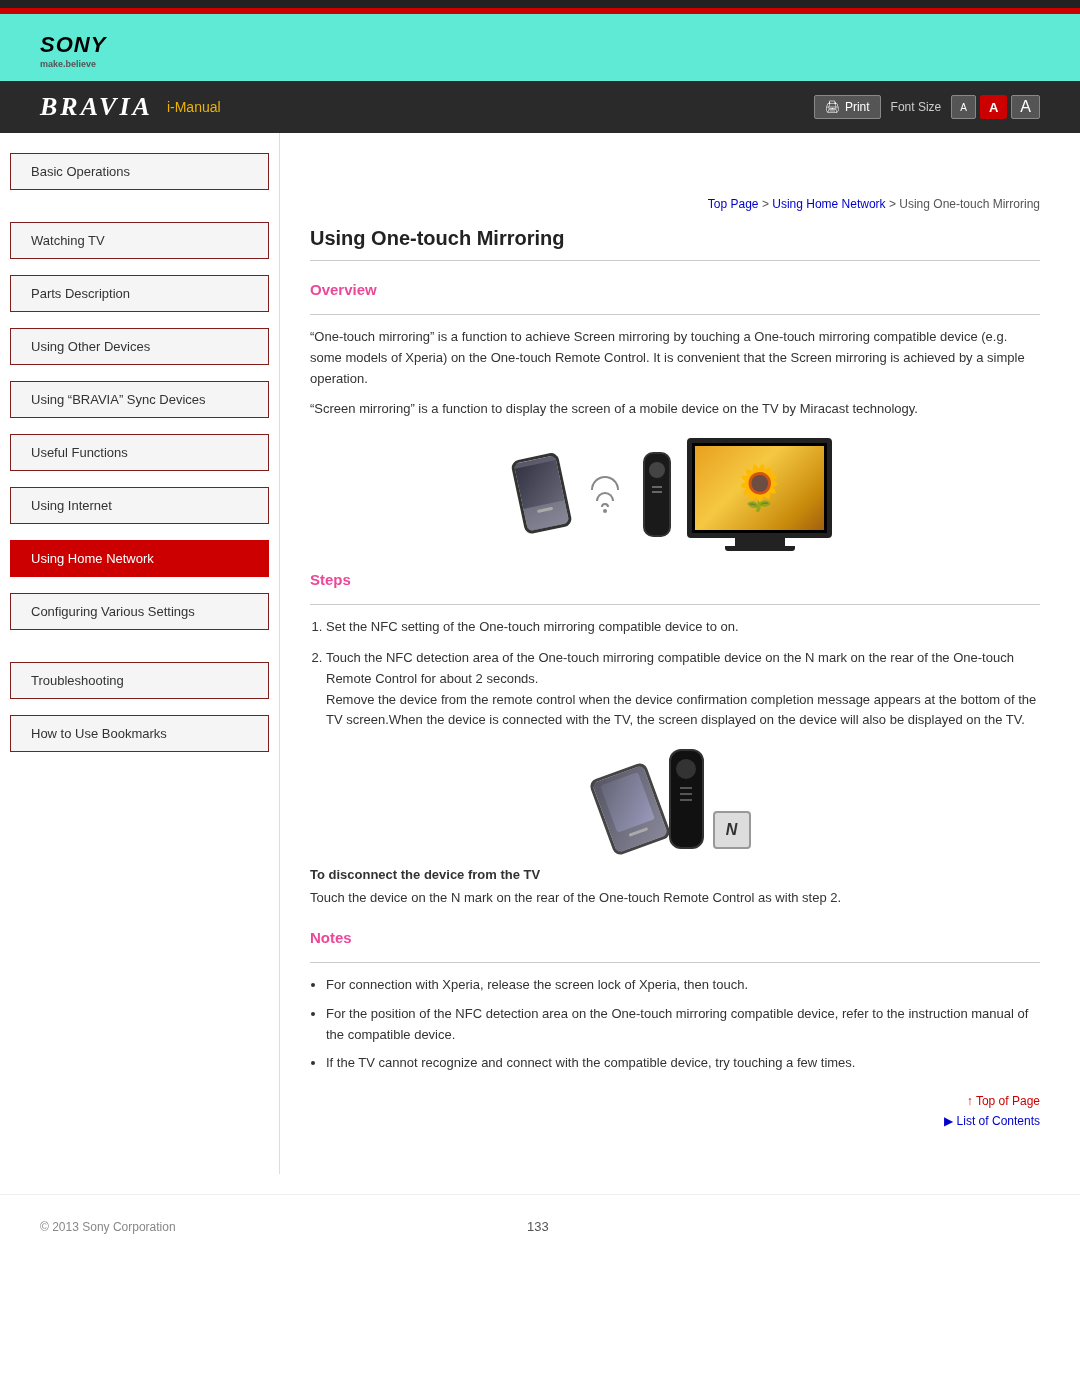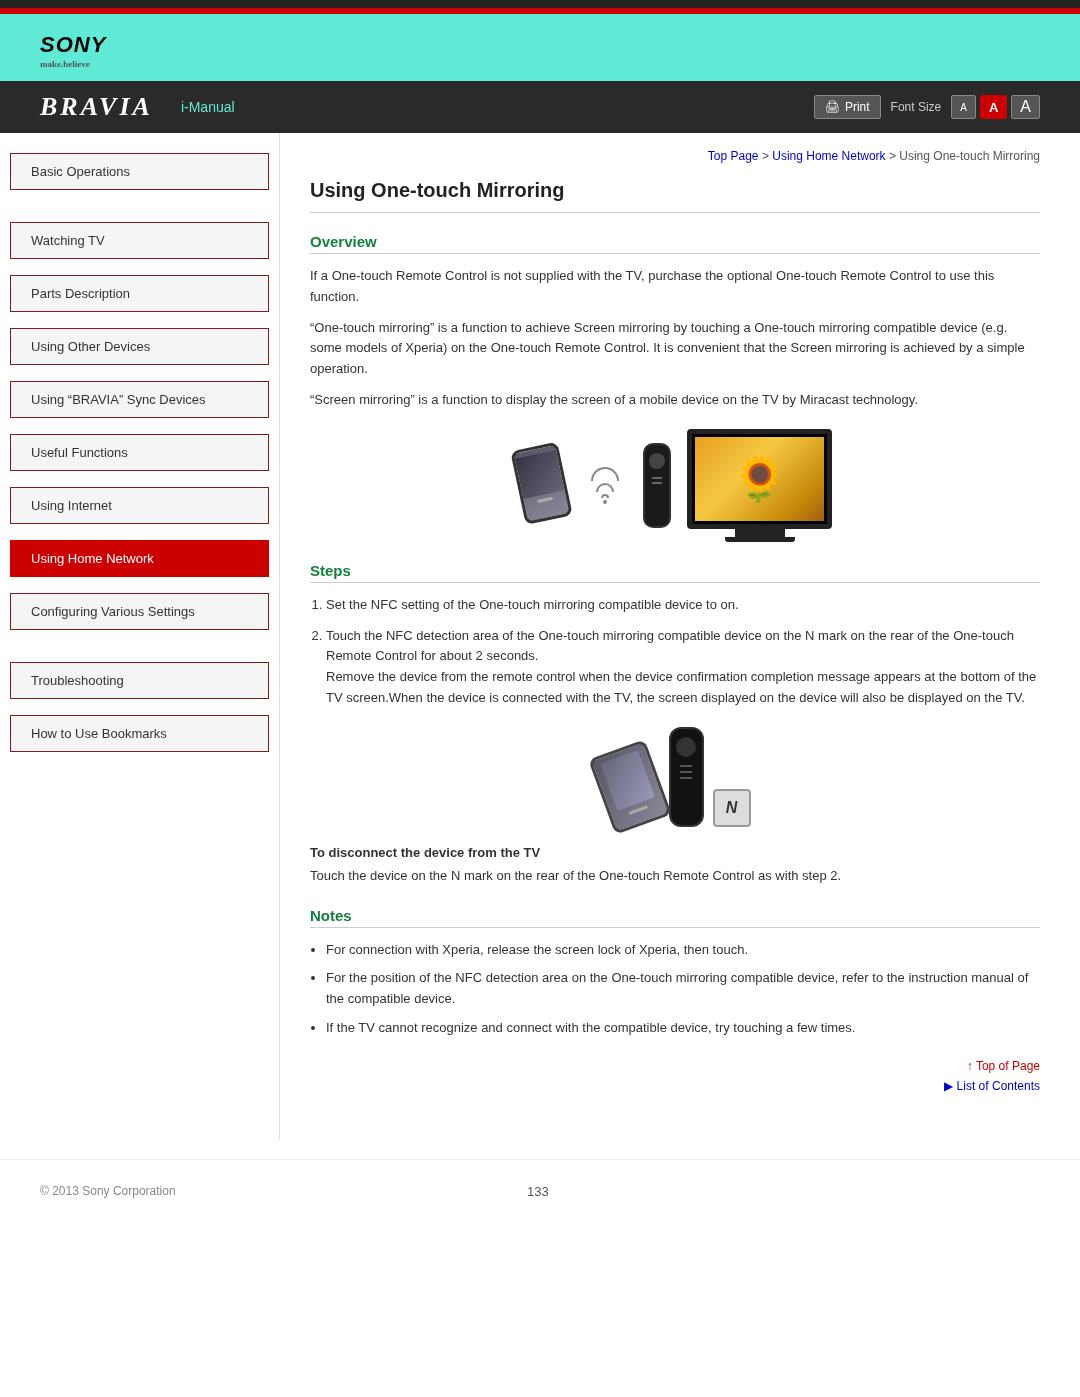--- a/index.html
+++ b/index.html
@@ -5,49 +5,49 @@
     * { box-sizing: border-box; margin: 0; padding: 0; }
     body { font-family: Arial, sans-serif; font-size: 13px; color: #333; background: #fff; width: 1080px; min-height: 1397px; }
 
     
     .top-bar { background: #222; height: 8px; }
     .red-bar { background: #c00; height: 6px; }
 
     .logo-area { padding: 18px 40px 12px 40px; background: #5eead4; }
     .sony-logo { font-size: 22px; font-weight: 900; letter-spacing: 1px; color: #000; font-style: italic; }
     .sony-tagline { font-size: 9px; color: #555; margin-top: 1px; }
-    .sony-tagline span { font-weight: bold; font-family: Liberation Serif, serif; }
+    .sony-tagline span { font-weight: bold; }
 
     .header-bar { background: #2a2a2a; height: 52px; display: flex; align-items: center; padding: 0 40px; }
     .bravia-logo { color: #fff; font-size: 26px; font-weight: 900; letter-spacing: 3px; font-style: italic; font-family: Georgia, serif; }
-    .imanual-label { color: #5eead4; font-size: 14px; margin-left: 28px; }
+    .imanual-label { color: #eab308; font-size: 14px; margin-left: 14px; }
     .header-right { margin-left: auto; display: flex; align-items: center; gap: 10px; }
     .print-btn { background: #555; color: #fff; border: 1px solid #888; padding: 4px 10px; font-size: 12px; cursor: pointer; display: flex; align-items: center; gap: 5px; border-radius: 2px; }
     .font-size-label { color: #ccc; font-size: 12px; }
     .font-btns { display: flex; gap: 4px; }
     .font-btn { background: #555; color: #fff; border: 1px solid #888; padding: 2px 8px; cursor: pointer; font-size: 12px; border-radius: 2px; }
     .font-btn.active { background: #c00; border-color: #c00; font-size: 14px; font-weight: bold; }
 
     
     .main-layout { display: flex; padding: 0; }
 
     
     .sidebar { width: 280px; min-width: 280px; padding: 20px 0; border-right: 1px solid #ddd; }
     .sidebar-item { padding: 10px 20px; font-size: 13px; cursor: pointer; border: 1px solid #7f1d1d; margin: 0 10px 16px 10px; background: #f5f5f5; color: #333; }
     .sidebar-item.active { background: #c00; color: #fff; border-color: #c00; }
     .sidebar-divider { height: 16px; }
 
     
-    .content-area { flex: 1; padding: 16px 40px 40px 30px; }
+    .content-area { flex: 1; padding: 16px 40px 40px 30px; margin-top: 48px; }
     .breadcrumb { font-size: 12px; color: #555; margin-bottom: 16px; text-align: right; }
     .breadcrumb a { color: #00c; text-decoration: none; }
 
     .page-title { font-size: 20px; font-weight: bold; color: #222; border-bottom: 1px solid #ccc; padding-bottom: 10px; margin-bottom: 18px; }
 
-    .section-title { font-size: 15px; font-weight: bold; color: #15803d; border-bottom: 1px solid #ccc; padding-bottom: 3px; margin-bottom: 12px; margin-top: 20px; }
+    .section-title { font-size: 15px; font-weight: bold; color: #ec4899; border-bottom: 1px solid #ccc; padding-bottom: 16px; margin-bottom: 12px; margin-top: 20px; }
 
     .content-text { font-size: 13px; line-height: 1.6; margin-bottom: 10px; color: #333; }
 
     
     .mirror-illustration { display: flex; align-items: center; justify-content: center; gap: 10px; margin: 18px auto; }
 
     
     .nfc-illustration { display: flex; justify-content: center; align-items: flex-end; gap: 5px; margin: 18px auto; }
 
     .steps-list { margin: 12px 0 12px 16px; }
@@ -121,21 +121,20 @@
       <a href="#">Top Page</a>
       <span> &gt; </span>
       <a href="#">Using Home Network</a>
       <span> &gt; </span>
       <span>Using One-touch Mirroring</span>
     </div>
 
     <div class="page-title">Using One-touch Mirroring</div>
 
     <div class="section-title">Overview</div>
-    <p class="content-text">If a One-touch Remote Control is not supplied with the TV, purchase the optional One-touch Remote Control to use this function.</p>
     <p class="content-text">“One-touch mirroring” is a function to achieve Screen mirroring by touching a One-touch mirroring compatible device (e.g. some models of Xperia) on the One-touch Remote Control. It is convenient that the Screen mirroring is achieved by a simple operation.</p>
     <p class="content-text">“Screen mirroring” is a function to display the screen of a mobile device on the TV by Miracast technology.</p>
 
     <div class="mirror-illustration">
 
       <div style="position:relative; width:55px; height:80px; transform:rotate(-12deg);">
         <div style="width:48px; height:75px; border:3px solid #333; border-radius:8px; background:linear-gradient(160deg,#556 0%,#889 100%); overflow:hidden; position:absolute; top:0; left:0;">
           <div style="width:100%;height:60%;background:linear-gradient(135deg,#334 0%,#667 100%); margin-top:5px;"></div>
           <div style="width:16px;height:3px;background:#aaa;margin:4px auto;border-radius:2px;"></div>
         </div>

